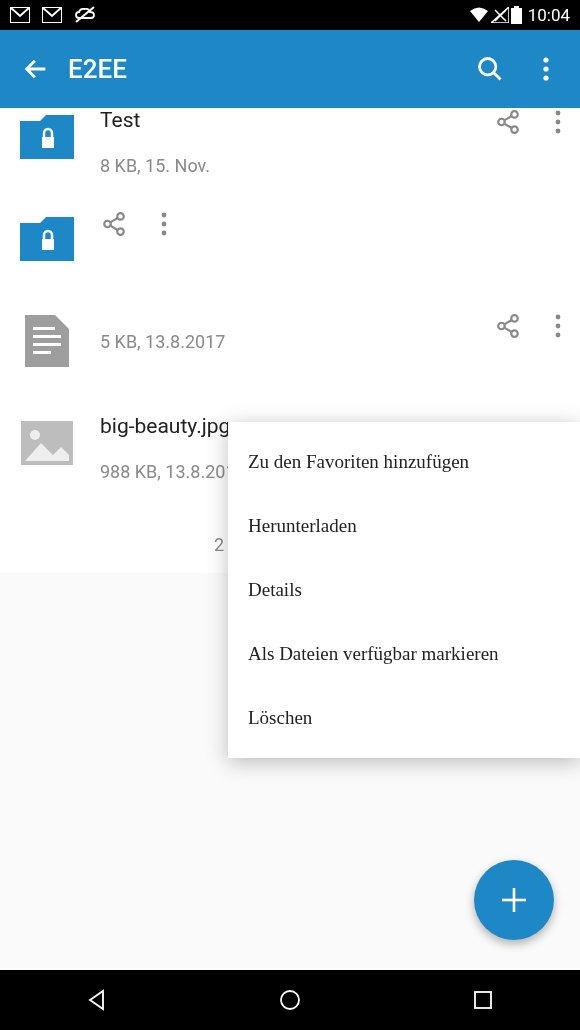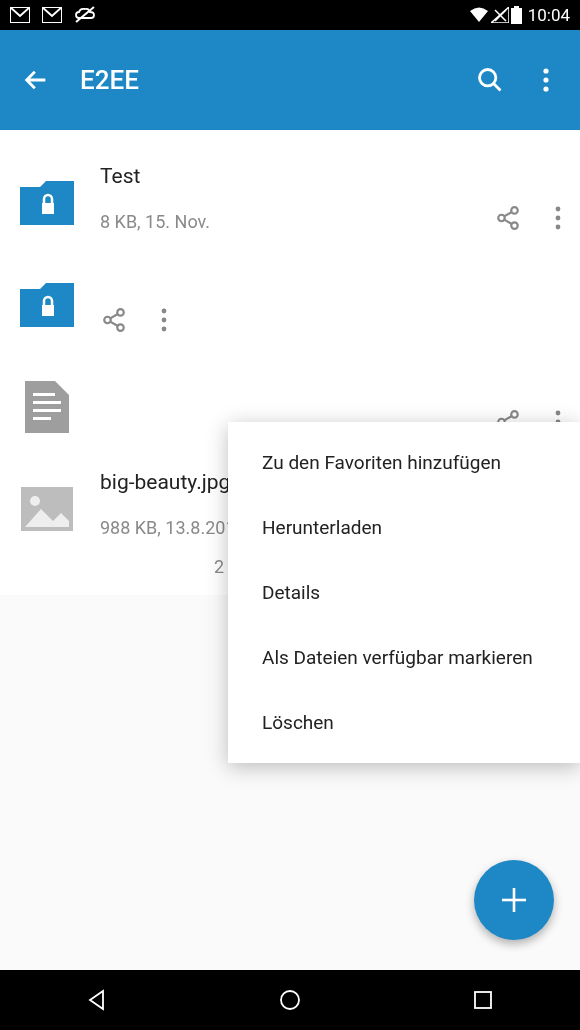--- a/index.html
+++ b/index.html
@@ -16,36 +16,36 @@
     background: #000;
     color: #fff;
     display: flex;
     align-items: center;
     padding: 0 10px;
     font-size: 17px;
   }
   .status-left { display: flex; gap: 12px; align-items: center; }
   .status-right { margin-left: auto; display: flex; gap: 2px; align-items: center; }
   .app-bar {
-    height: 100px;
+    height: 78px;
     background: #1e88c6;
     color: #fff;
     display: flex;
     align-items: center;
     padding: 0 12px 0 20px;
-    gap: 28px;
+    gap: 16px;
     box-shadow: 0 2px 4px rgba(0,0,0,0.2);
   }
   .app-title { font-size: 26px; font-weight: 500; flex: 1; }
   .app-bar-icon { width: 32px; height: 32px; display:flex; align-items:center; justify-content:center; }
   .app-bar-right { display:flex; gap: 24px; align-items:center; margin-right: 6px;}
   .file-list { background: #fff; }
   .file-row {
     display: flex;
-    align-items: flex-end;
+    align-items: flex-start;
     height: 102px;
     padding: 0 8px 0 18px;
   }
   .file-icon { width: 58px; height: 58px; display:flex; align-items:center; justify-content:center; margin-right: 24px; }
   .file-text { flex: 1; display:flex; flex-direction:column; justify-content:center; gap:4px; }
   .file-name { font-size: 21px; color: #222; }
   .file-meta { font-size: 18px; color: #8a8a8a; margin-top: 19px; }
   .row-actions { display:flex; align-items:center; gap: 22px; }
   .action-icon { width: 28px; height: 28px; display:flex; align-items:center; justify-content:center; color:#888; }
   .footer-count {
@@ -58,23 +58,24 @@
   .context-menu {
     position: absolute;
     right: 0;
     top: 422px;
     width: 352px;
     background: #fff;
     box-shadow: 0 4px 20px rgba(0,0,0,0.25);
     padding: 8px 0;
   }
   .menu-item {
-    padding: 21px 34px;
+    padding: 21px 20px;
     font-size: 19px;
     color: #222;
+    font-family: Liberation Serif, serif;
   }
   .fab {
     position: absolute;
     right: 26px;
     bottom: 90px;
     width: 80px;
     height: 80px;
     border-radius: 50%;
     background: #1e88c6;
     color: #fff;
@@ -236,20 +237,21 @@
     <div class="file-icon">
       <svg width="44" height="52" viewBox="0 0 44 52">
           <path d="M0 0 H30 L44 14 V52 H0 Z" fill="#9e9e9e"></path>
           <rect x="8" y="12" width="22" height="3" fill="#fff"></rect>
           <rect x="8" y="20" width="28" height="3" fill="#fff"></rect>
           <rect x="8" y="28" width="28" height="3" fill="#fff"></rect>
           <rect x="8" y="36" width="18" height="3" fill="#fff"></rect>
         </svg>
     </div>
     <div class="file-text">
+      <div class="file-meta">5 KB, 13.8.2017</div>
     </div>
     <div class="row-actions">
       <div class="action-icon">
         <svg width="26" height="26" viewBox="0 0 24 24" fill="none" stroke="#888" stroke-width="2">
             <circle cx="18" cy="5" r="3"></circle>
             <circle cx="6" cy="12" r="3"></circle>
             <circle cx="18" cy="19" r="3"></circle>
             <line x1="8.5" y1="10.5" x2="15.5" y2="6.5"></line>
             <line x1="8.5" y1="13.5" x2="15.5" y2="17.5"></line>
           </svg>

